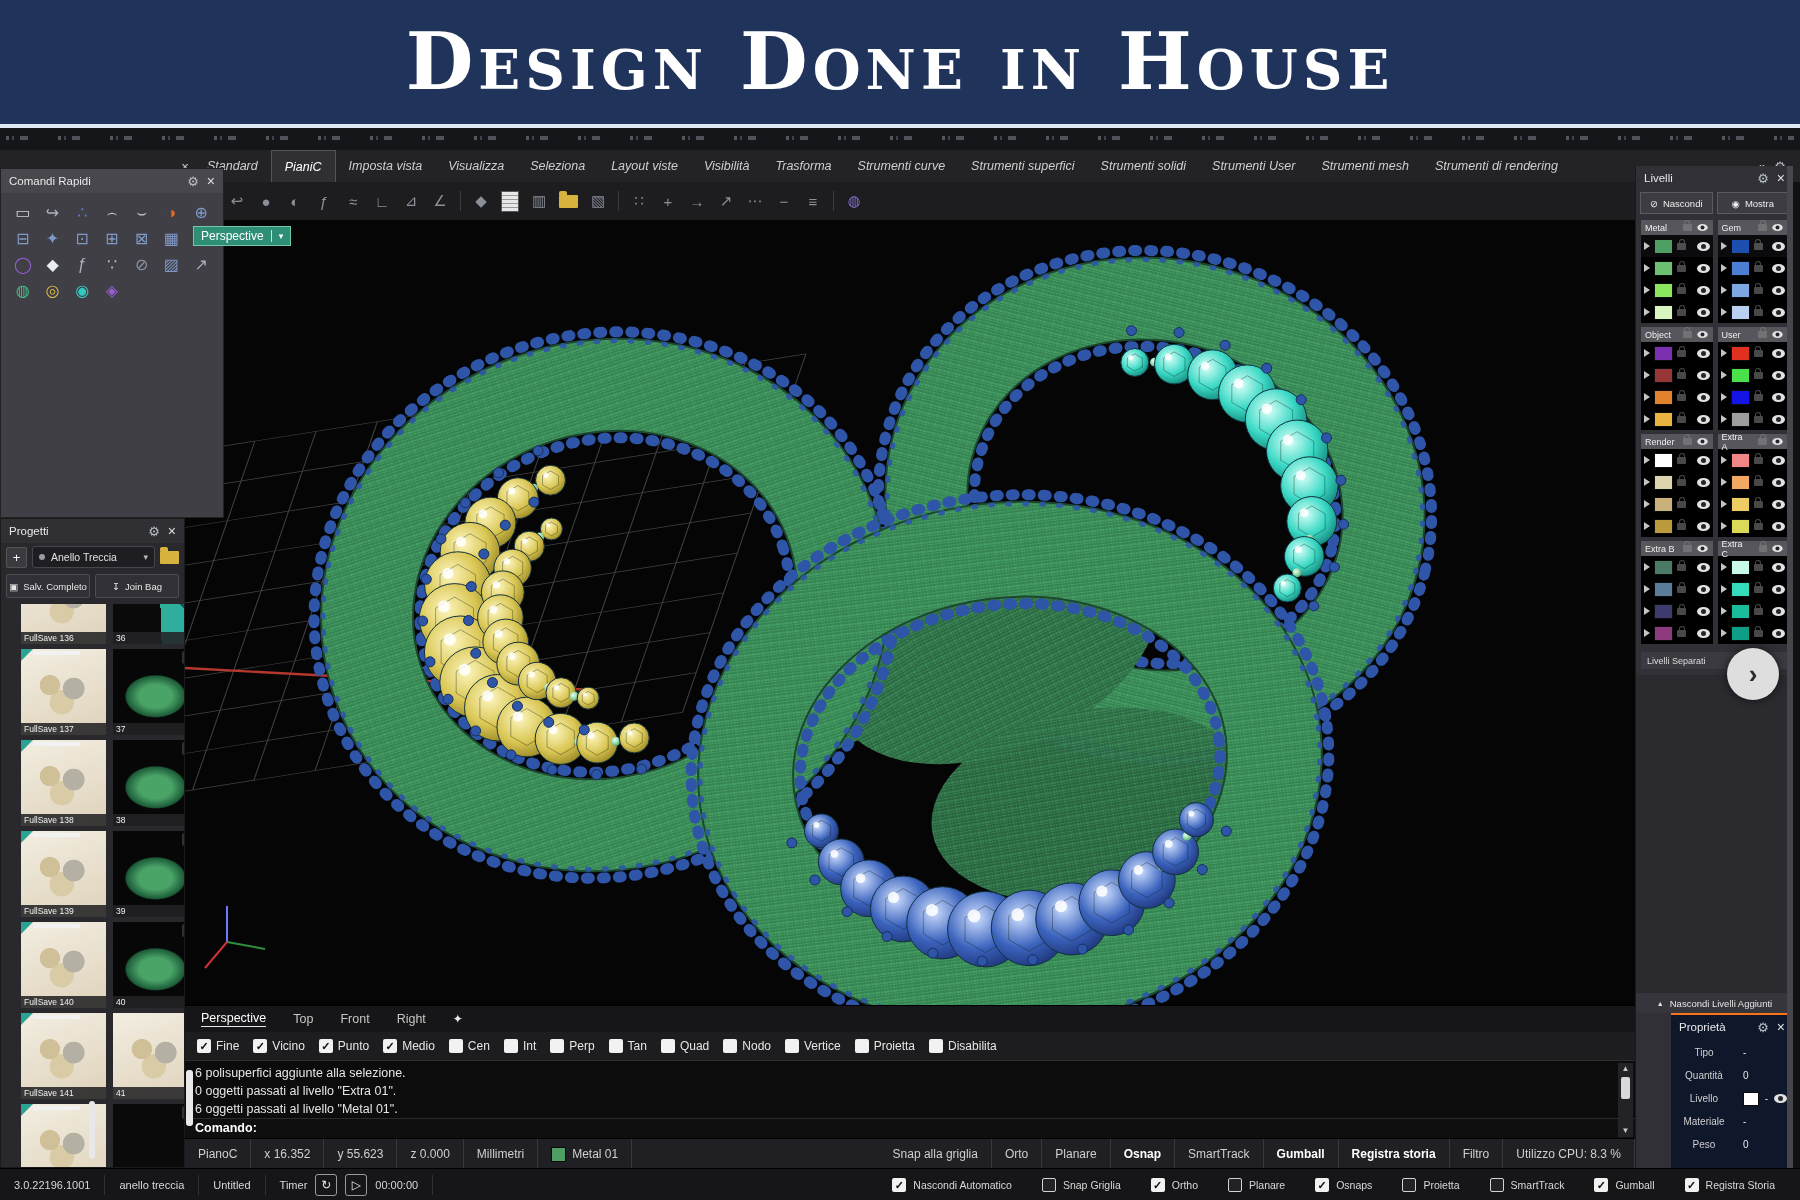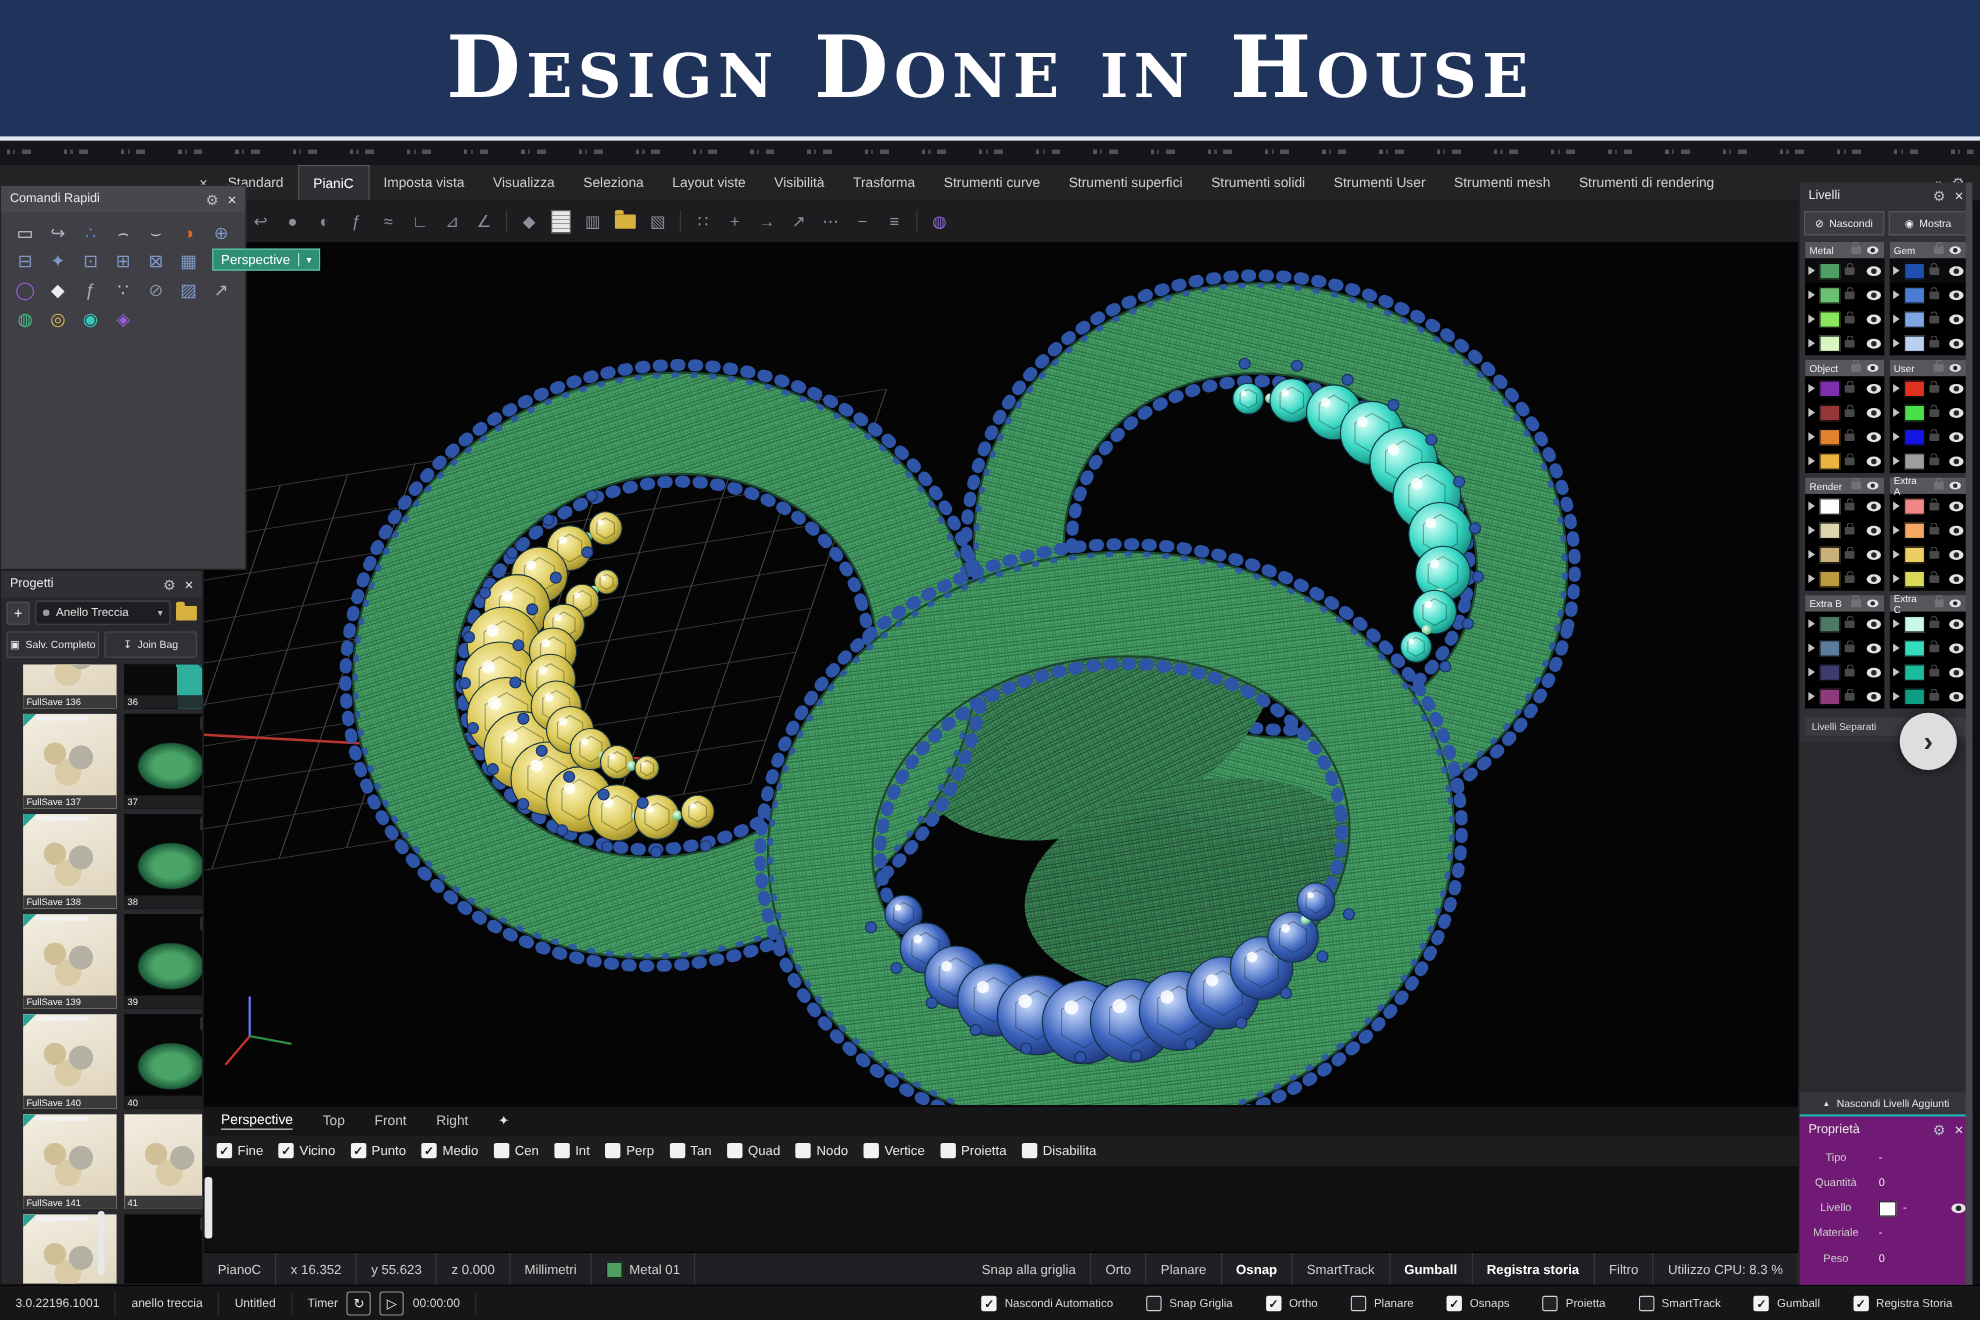--- a/index.html
+++ b/index.html
@@ -137,21 +137,21 @@
   .lk::before{content:"";position:absolute;left:1.5px;top:-4px;width:4px;height:3.5px;border:1.5px solid #8f8f8f;border-bottom:0;border-radius:4px 4px 0 0;}
   .eye{width:13px;height:9px;background:#e2e2e2;border-radius:50%;position:relative;margin-left:auto;}
   .eye::after{content:"";position:absolute;left:4px;top:2px;width:5px;height:5px;background:#26262a;border-radius:50%;}
   .eye.sm{transform:scale(.8);}
   .lv-sep{margin:4px 5px;height:17px;background:#3a3a40;font-size:9px;color:#ddd;display:flex;align-items:center;padding:0 6px;}
   .lv-circle{position:absolute;right:14px;top:482px;width:52px;height:52px;border-radius:50%;background:#dedede;
        box-shadow:0 0 10px rgba(0,0,0,.6);display:flex;align-items:center;justify-content:center;z-index:6;}
   .lv-circle .ch{font-size:26px;font-weight:bold;color:#2a2a2a;}
   .lv-fill{flex:1;background:#2a2a2f;margin:2px 0 0 0;}
   .lv-collapse{height:20px;display:flex;align-items:center;justify-content:center;gap:6px;font-size:9.5px;color:#e4e4e4;background:#35353b;}
-  .prop{border-top:2px solid #14b8a6;background:#701a75;}
+  .prop{border-top:2px solid #f97316;background:#0f172a;margin-left:35px;}
   .prop-rows{padding:2px 6px 12px 2px;}
   .prop-row{display:flex;align-items:center;gap:8px;height:23px;font-size:10px;}
   .prop-row .pl{width:62px;text-align:center;color:#cfcfcf;}
   .prop-row .pv{color:#e6e6e6;display:flex;align-items:center;gap:6px;flex:1;}
   .prop-sw{width:14px;height:12px;background:#fff;border:1px solid #0a0a0a;}
 
   
   .taskbar{position:absolute;left:0;top:1168px;width:100%;height:32px;background:#161619;border-top:1px solid #000;
        display:flex;align-items:center;font-size:11px;color:#d8d8d8;}
   .tk-seg{padding:0 14px;height:60%;display:flex;align-items:center;gap:8px;border-right:1px solid #303034;white-space:nowrap;}
@@ -165,21 +165,21 @@
 
 <div class="screen">
 
   <div class="banner">
     <div class="title">Design Done in House</div>
   </div>
   <div class="substrip"></div>
 
   <div class="tabbar">
     <span class="closex">×</span>
-    <div style="display:flex;height:100%;align-items:center;">
+    <div style="display:flex;height:100%;align-items:center;font-style:italic;">
         <span class="tab">Standard</span>
         <span class="tab active">PianiC</span>
         <span class="tab">Imposta vista</span>
         <span class="tab">Visualizza</span>
         <span class="tab">Seleziona</span>
         <span class="tab">Layout viste</span>
         <span class="tab">Visibilità</span>
         <span class="tab">Trasforma</span>
         <span class="tab">Strumenti curve</span>
         <span class="tab">Strumenti superfici</span>
@@ -589,20 +589,33 @@
       <span class="os-item">
         <span class="cbx"></span>
         <span>Proietta</span>
       </span>
       <span class="os-item">
         <span class="cbx"></span>
         <span>Disabilita</span>
       </span>
     </div>
 
+  <div class="cmd">
+    <div class="cmd-lines">
+        <div class="cmd-line">6 polisuperfici aggiunte alla selezione.</div>
+        <div class="cmd-line">0 oggetti passati al livello "Extra 01".</div>
+        <div class="cmd-line">6 oggetti passati al livello "Metal 01".</div>
+      </div>
+    <div class="cmd-prompt">Comando:</div>
+    <div class="cmd-scroll">
+      <span class="arr">▲</span>
+      <span class="thumb"></span>
+      <span class="arr" style="margin-top:auto;">▼</span>
+    </div>
+  </div>
   <div class="left-thumb"></div>
 
   <div class="status">
       <span class="st-seg">
         <span>PianoC</span>
       </span>
       <span class="st-seg">
         <span>x 16.352</span>
       </span>
       <span class="st-seg">

